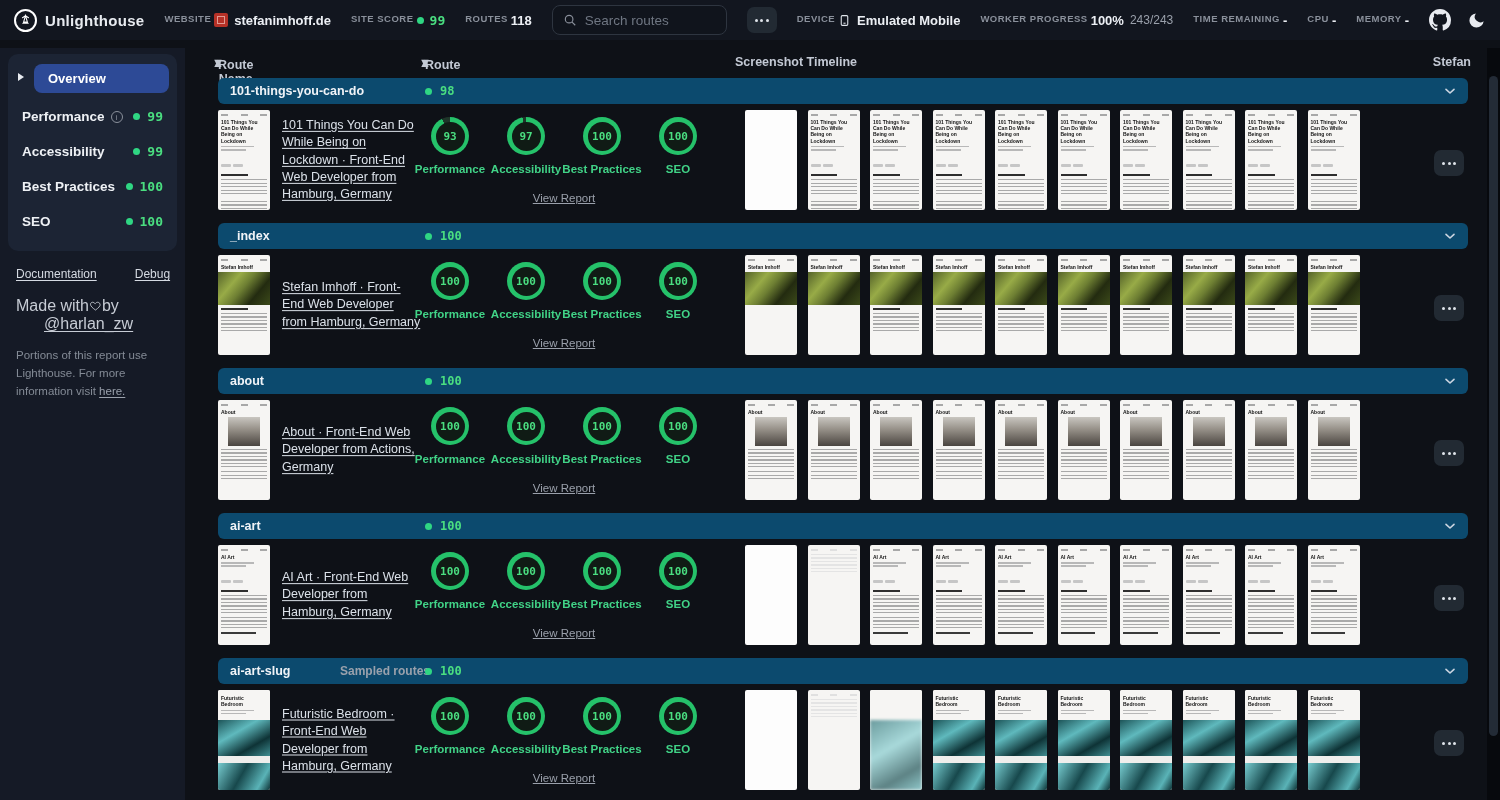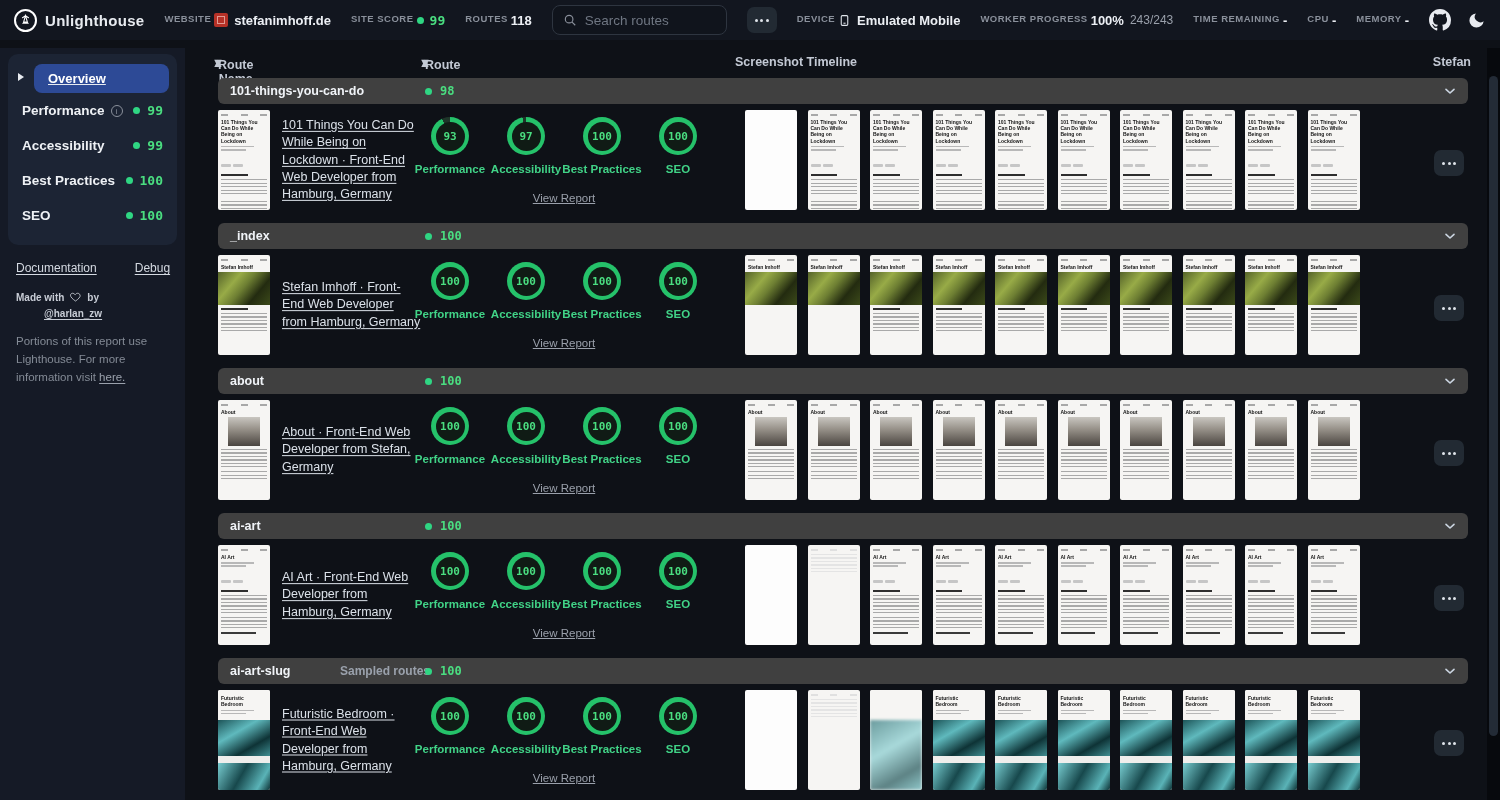--- a/index.html
+++ b/index.html
@@ -29,49 +29,49 @@
     font-size:13.5px; width:100%; font-family:inherit; }
   .search-input::placeholder { color:#6f7682; }
   .more-btn { width:30px; height:26px; background:#222a33; border:none; border-radius:7px;
     display:flex; align-items:center; justify-content:center; gap:2.5px; cursor:pointer; flex:none; }
   .more-btn i { width:3px; height:3px; border-radius:50%; background:#dfe4ea; display:block; }
   .header-icons { display:flex; align-items:center; gap:16px; margin-left:auto; flex:none; }
 
   
   .sidebar { position:absolute; left:0; top:48px; bottom:0; width:185px; background:#151a26; padding:6px 8px; }
   .nav-card { background:#1c2434; border-radius:10px; padding:10px 8px 12px; }
-  .nav-active-wrap { position:relative; margin-bottom:0;text-decoration:underline; }
+  .nav-active-wrap { position:relative; margin-bottom:6px; }
   .nav-marker { position:absolute; left:2px; top:9px; width:0; height:0;
     border-left:6px solid #e8ebf0; border-top:4.5px solid transparent; border-bottom:4.5px solid transparent; }
   .nav-active { margin-left:18px; background:#2d4a96; border-radius:8px; height:29px;
     display:flex; align-items:center; padding:0 14px; font-size:13px; font-weight:700; color:#fff; cursor:pointer; }
   .nav-item { display:flex; align-items:center; justify-content:space-between;
     padding:10px 6px; cursor:pointer; }
   .nav-label { font-size:13.5px; font-weight:700; color:#eef1f5; display:flex; align-items:center; gap:6px; }
   .info-icon { width:12px; height:12px; border:1px solid #8a909b; border-radius:50%;
     color:#8a909b; font-size:8px; line-height:11px; text-align:center; font-style:normal; font-weight:400; }
   .nav-score { display:flex; align-items:center; gap:7px; font-size:13px; color:#4ade80; font-weight:700; }
   .side-links { display:flex; gap:38px; padding:16px 8px 4px; }
   .side-links a { color:#d5dae2; font-size:12px; text-decoration:underline; text-underline-offset:2px; }
-  .credit { padding:12px 8px 4px; font-size:10px; color:#c7ccd5; display:flex; align-items:center; gap:5px; flex-wrap:wrap;font-weight:bold; }
+  .credit { padding:12px 8px 4px; font-size:16px; color:#c7ccd5; display:flex; align-items:center; flex-wrap:wrap; }
   .credit a { color:#c7ccd5; text-decoration:underline; text-underline-offset:2px;margin-left:28px; }
   .disclaimer { padding:10px 8px; font-size:11.5px; line-height:1.55; color:#848b96; }
   .disclaimer a { color:#9aa1ac; text-decoration:underline; text-underline-offset:2px; }
 
   
   .main { position:absolute; left:185px; top:48px; right:13px; bottom:0; padding:4px 0 0 33px; overflow:hidden; }
   .col-header { position:relative; height:26px; }
   .col-header span, .col-header button { position:absolute; top:3px; font-size:12.5px; color:#c3c9d4;
     font-weight:600; background:none; border:none; font-family:inherit; display:flex; align-items:center; gap:5px; cursor:pointer; }
   .sort-glyph { display:flex; flex-direction:column; line-height:4.5px; font-size:6.5px; color:#6b7280; }
   .col-route { left:0; } .col-score { left:207px; } .col-timeline { left:517px; cursor:default; }
   .col-actions { right:16px; cursor:default; }
 
   .row-block { width:1250px; }
-  .group-row { position:relative; height:26px; background:#404040; border-radius:6px;
+  .group-row { position:relative; height:26px; background:#0c4a6e; border-radius:6px;
     display:flex; align-items:center; padding:0 12px; cursor:pointer; }
   .g-name { font-size:12.5px; font-weight:700; color:#f0f3f7; }
   .g-badge { position:absolute; left:122px; font-size:12px; font-weight:600; color:#9aa1ac; }
   .g-score { position:absolute; left:207px; display:flex; align-items:center; gap:8px; }
   .g-score b { font-family:"DejaVu Sans Mono", monospace; font-size:12px; color:#4ade80; font-weight:700; }
   .g-chevron { position:absolute; right:10px; top:5px; }
 
   .content-row { position:relative; height:112px; margin-bottom:7px; }
   .main-thumb-slot { position:absolute; left:0; top:6px; }
   .route-link { position:absolute; left:64px; top:50%; transform:translateY(-50%); width:140px;
@@ -727,21 +727,21 @@
                 <i></i>
                 <i></i>
                 <i></i>
               </div>
               <div class="t-title">About</div>
               <div class="t-portrait"></div>
               <div class="t-lines h18"></div>
               <div class="t-lines h11"></div>
             </div>
           </div>
-          <a class="route-link" href="#">About · Front-End Web Developer from Stefan, Germany</a>
+          <a class="route-link" href="#">About · Front-End Web Developer from Actions, Germany</a>
           <div class="metrics">
             <div class="metric">
               <div class="ring" style="--p: 100;">
                 <div class="ring-in">
                   <span class="ring-num">100</span>
                 </div>
               </div>
               <span class="metric-label">Performance</span>
             </div>
             <div class="metric">

